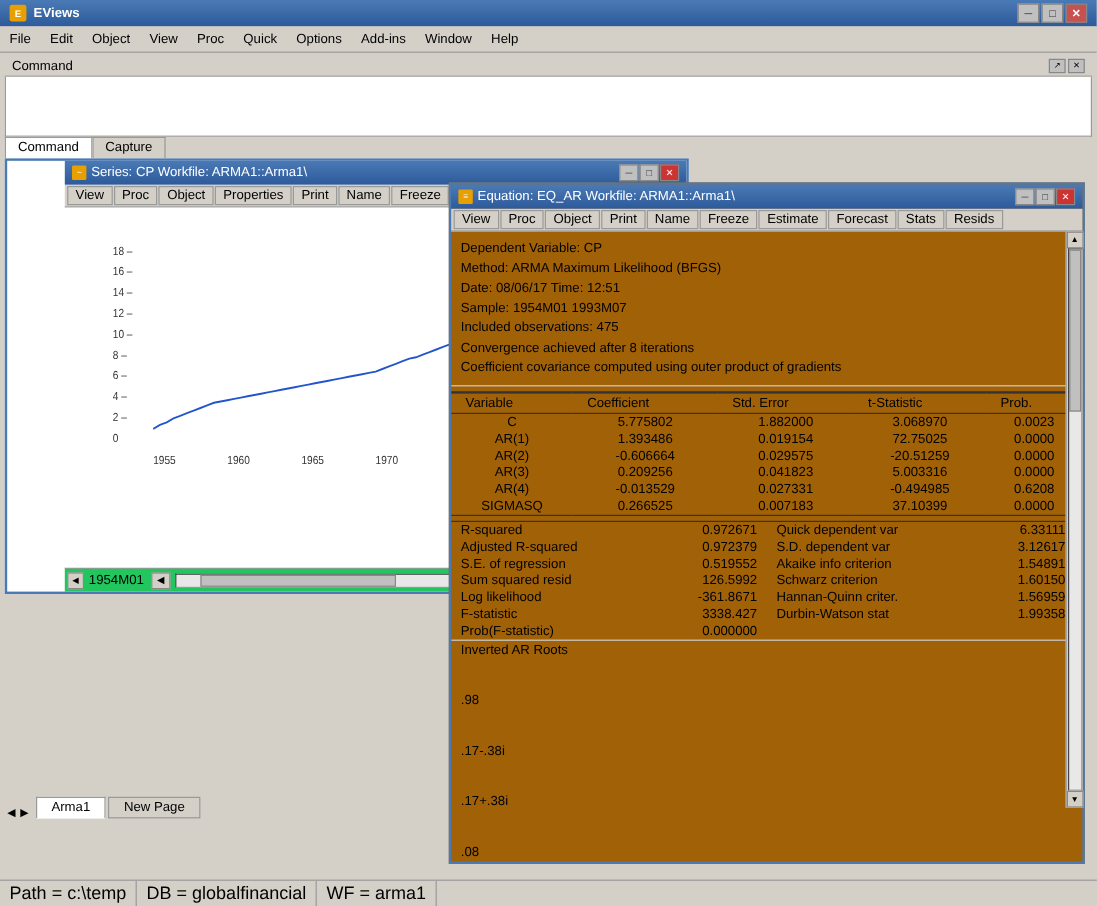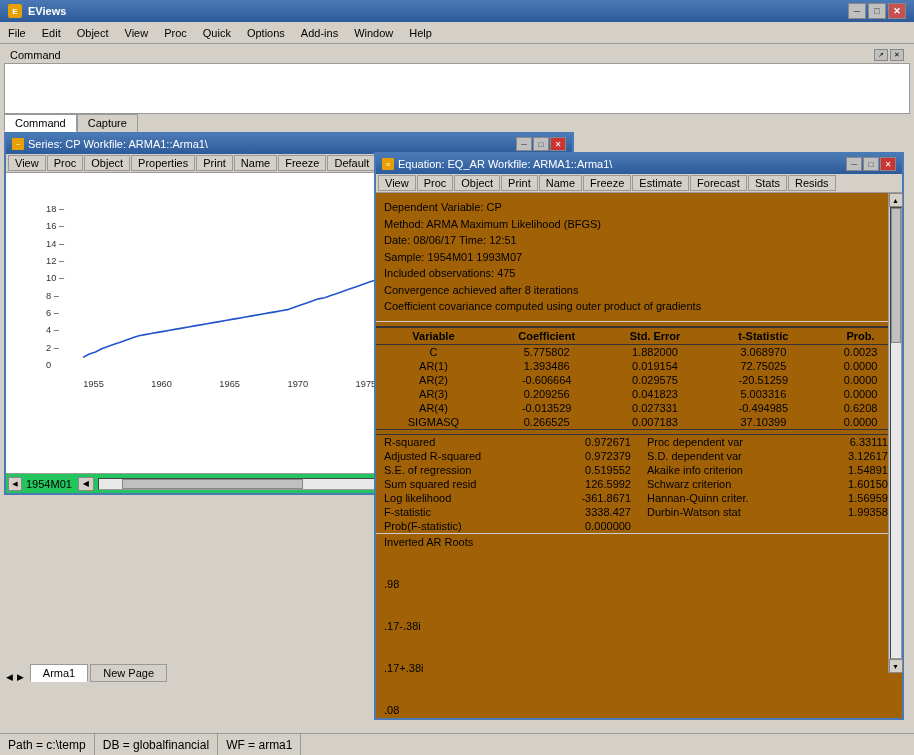--- a/index.html
+++ b/index.html
@@ -110,20 +110,21 @@
     }
 
     
     .series-window {
       position: absolute;
       top: 0; left: 0;
       width: 570px;
       background: white;
       border: 2px solid #4a7ab5;
       z-index: 1;
+      padding-left: 48px;
     }
     .window-title-bar {
       background: linear-gradient(to bottom, #4a7ab5, #2d5a9a);
       color: white;
       height: 20px;
       display: flex;
       align-items: center;
       padding: 0 6px;
       font-size: 11px;
     }
@@ -242,23 +243,23 @@
 
     .eq-table {
       width: 100%;
       border-collapse: collapse;
       font-size: 11px;
       margin-top: 4px;
     }
     .eq-table th {
       border-top: 2px solid #333;
       border-bottom: 1px solid #333;
-      padding: 2px 2px;
-      text-align: center;
-      font-weight: bold;
+      padding: 2px 12px;
+      text-align: left;
+      font-weight: normal;
     }
     .eq-table td {
       padding: 1px 6px;
       text-align: center;
     }
     .eq-table tbody tr:last-child td {
       border-bottom: 1px solid #333;
     }
     .stat-row {
       display: flex;
@@ -335,21 +336,21 @@
     
     .status-bar {
       position: absolute;
       bottom: 0;
       left: 0; right: 0;
       height: 22px;
       background: #d4d0c8;
       border-top: 1px solid #999;
       display: flex;
       align-items: flex-end;
-      font-size: 12px;
+      font-size: 15px;
     }
     .status-segment {
       padding: 0 8px;
       border-right: 1px solid #999;
       height: 100%;
       display: flex;
       align-items: center;
     }
   </style>
 </head>
@@ -557,21 +558,21 @@
             </tbody>
         </table>
 
         <div style="border-top:1px solid #333; margin-top:4px;">
           <div id="stats-grid" style="display:grid; grid-template-columns:1fr 1fr;">
           <div class="stat-row">
                 <span class="stat-label">R-squared</span>
                 <span class="stat-value">0.972671</span>
               </div>
               <div class="stat-row">
-                <span class="stat-label">Proc dependent var</span>
+                <span class="stat-label">Quick dependent var</span>
                 <span class="stat-value">6.331116</span>
               </div>
               <div class="stat-row">
                 <span class="stat-label">Adjusted R-squared</span>
                 <span class="stat-value">0.972379</span>
               </div>
               <div class="stat-row">
                 <span class="stat-label">S.D. dependent var</span>
                 <span class="stat-value">3.126173</span>
               </div>

